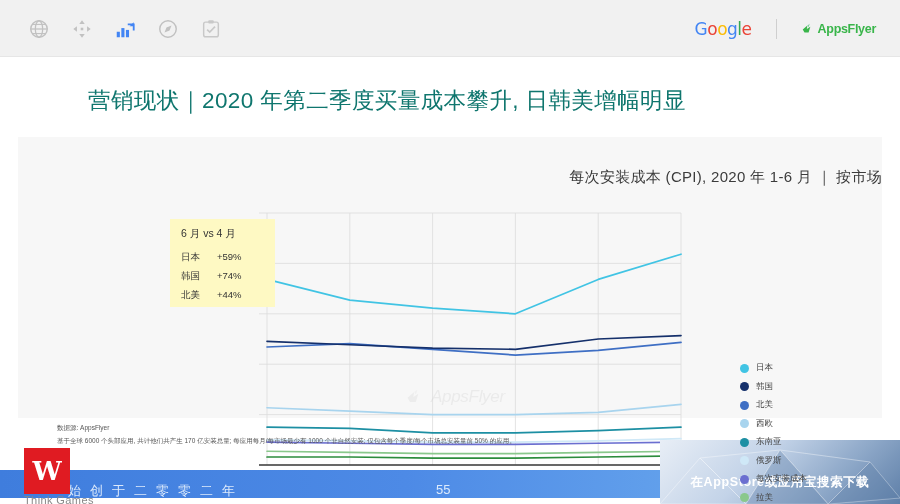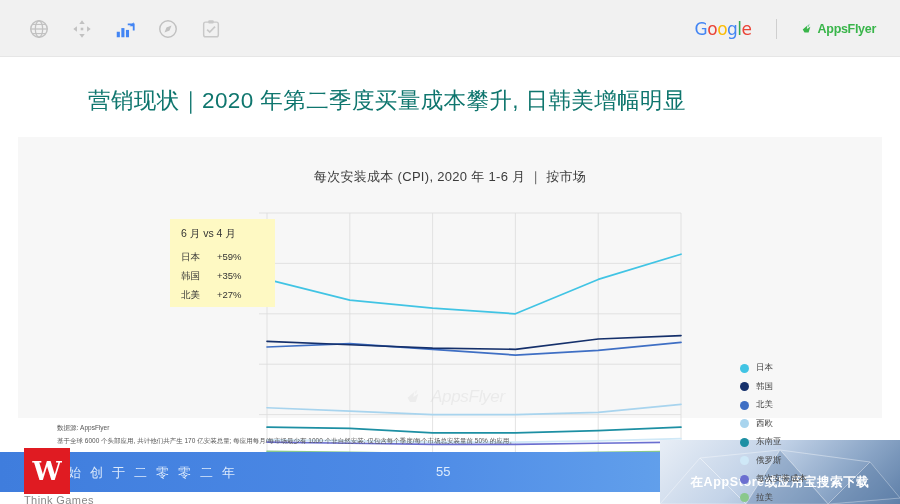--- a/index.html
+++ b/index.html
@@ -47,21 +47,21 @@
   }
 
   #card {
     position: absolute; left: 18px; top: 137px;
     width: 864px; height: 281px;
     background: #f7f7f7;
   }
 
   #chart-title {
     position: absolute; left: 0; top: 31px; width: 864px;
-    text-align: center; font-size: 13px; color: #3c3c3c; letter-spacing: .3px;
+    text-align: right; font-size: 15px; color: #3c3c3c; letter-spacing: .3px;
   }
 
   
   #annotation {
     position: absolute; left: 152px; top: 82px;
     width: 105px; height: 88px;
     background: #fef9c3;
     padding: 8px 0 0 11px;
     z-index: 6;
   }
@@ -99,21 +99,21 @@
 
   
   #footnote {
     position: absolute; left: 57px; top: 424px; width: 800px;
   }
   #fn-source { font-size: 6.5px; color: #555; margin-bottom: 4px; }
   #fn-body { font-size: 6.5px; color: #555; line-height: 1.3; white-space: nowrap; }
 
   
   #bottom-bar {
-    position: absolute; left: 0; bottom: 12px; width: 900px; height: 40px;
+    position: absolute; left: 0; bottom: 6px; width: 900px; height: 28px;
     background: linear-gradient(90deg,#3f7ddd 0%,#4d8ae6 45%,#74b3f0 100%);
     padding-left: 36px;
   }
   #bottom-slogan {
     position: absolute; left: 68px; top: 12px;
     font-size: 13px; color: #dbe9fb; letter-spacing: 9px; white-space: nowrap;
   }
   #page-number {
     position: absolute; left: 436px; top: 12px;
     font-size: 13px; color: #dbeafc;
@@ -223,25 +223,25 @@
   </div>
 
   <div id="annotation">
     <div id="anno-head">6 月 vs 4 月</div>
     <div class="anno-row">
       <span class="anno-region">日本</span>
       <span class="anno-val">+59%</span>
     </div>
     <div class="anno-row">
       <span class="anno-region">韩国</span>
-      <span class="anno-val">+35%</span>
+      <span class="anno-val">+74%</span>
     </div>
     <div class="anno-row">
       <span class="anno-region">北美</span>
-      <span class="anno-val">+27%</span>
+      <span class="anno-val">+44%</span>
     </div>
   </div>
 
   <div id="plot">
     <svg id="chart-svg" width="428" height="300" viewBox="0 0 428 300">
         <line x1="0" y1="8" x2="422" y2="8" stroke="#dcdcdc" stroke-width="0.8"></line>
         <line x1="0" y1="58.4" x2="422" y2="58.4" stroke="#dcdcdc" stroke-width="0.8"></line>
         <line x1="0" y1="108.8" x2="422" y2="108.8" stroke="#dcdcdc" stroke-width="0.8"></line>
         <line x1="0" y1="159.2" x2="422" y2="159.2" stroke="#dcdcdc" stroke-width="0.8"></line>
         <line x1="0" y1="209.6" x2="422" y2="209.6" stroke="#dcdcdc" stroke-width="0.8"></line>

